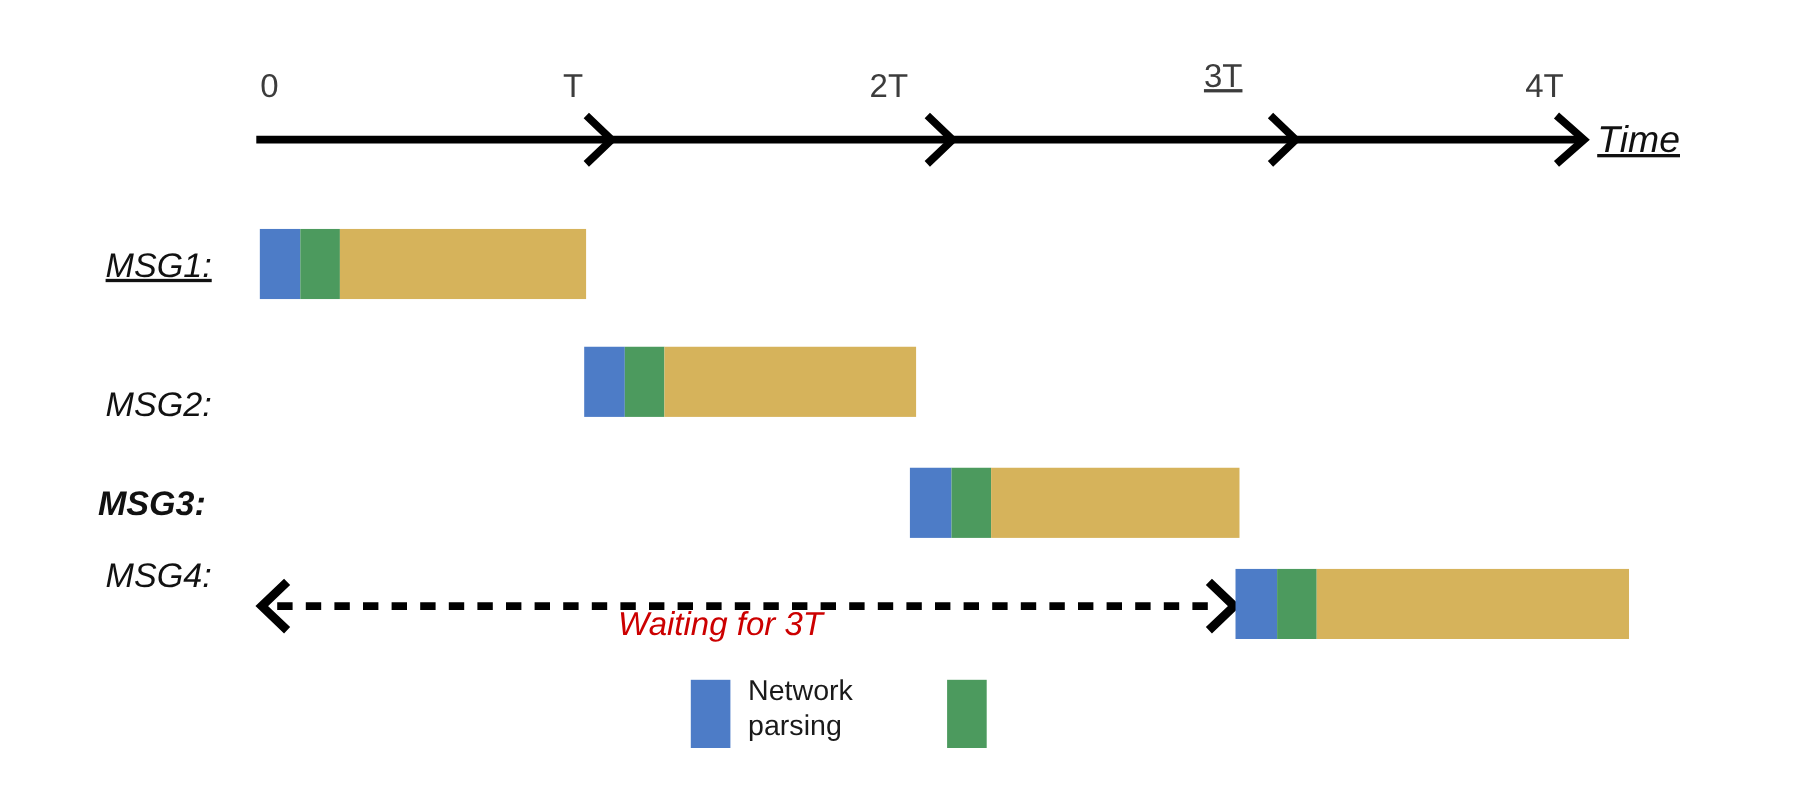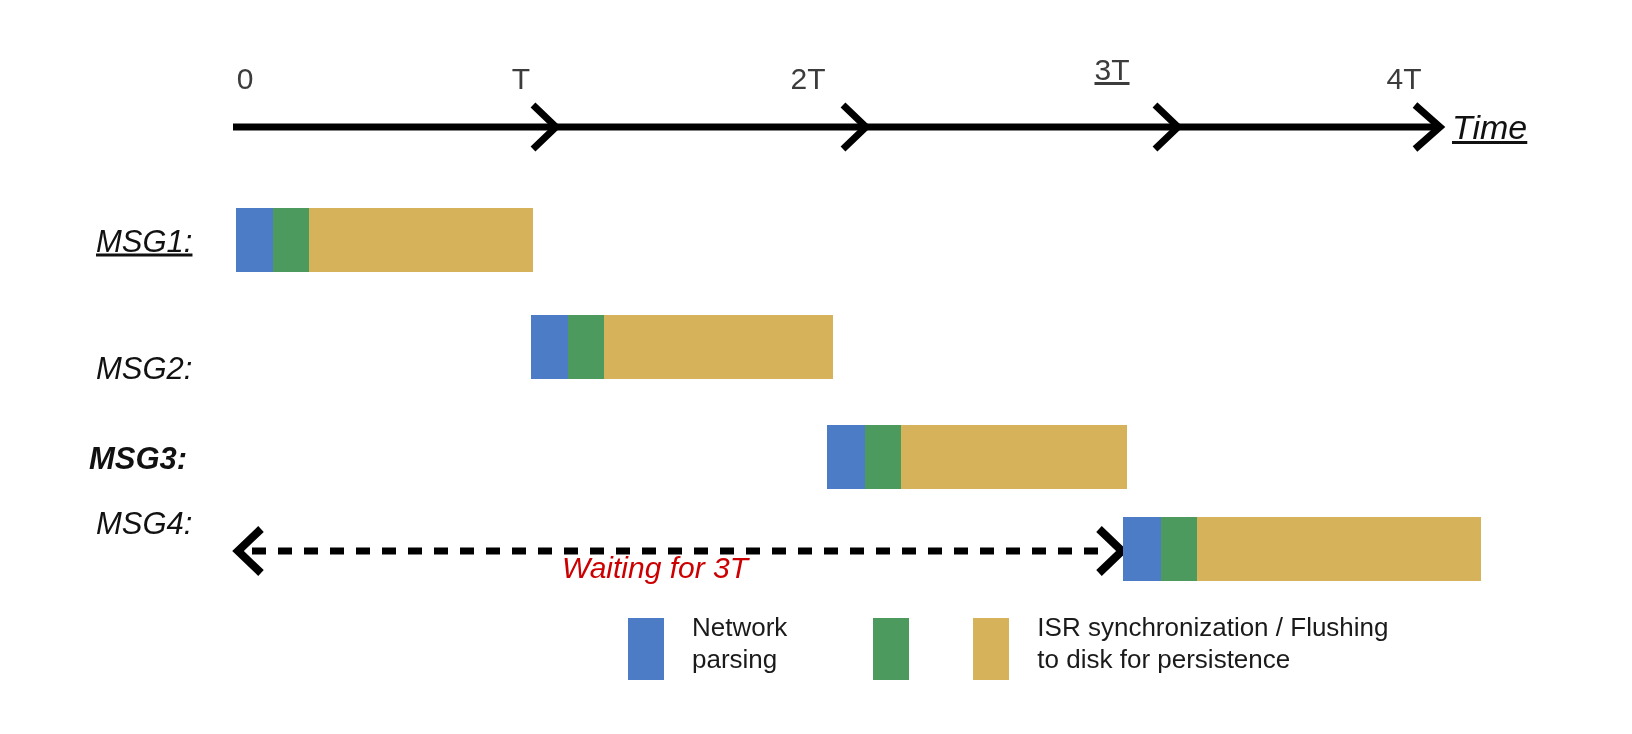--- a/index.html
+++ b/index.html
@@ -101,21 +101,21 @@
     width: 36px;
     height: 62px;
     flex: 0 0 auto;
     margin-top: 6px;
   }
   .legend-text {
     font-size: 26px;
     line-height: 1.23;
     color: #1a1a1a;
     white-space: pre-line;
-    margin-left: 28px;
+    margin-left: 16px;
   }
   .legend-gap-1 { width: 86px; }
   .legend-gap-2 { width: 64px; }
 </style>
 </head>
 <body>
 
 <div id="canvas">
 
   <svg class="axis-svg" viewBox="0 0 1632 734">
@@ -179,21 +179,16 @@
     </div>
 
     <div class="legend-gap-1"></div>
 
     <div class="legend-item">
       <div class="legend-swatch" style="background:#4c9a5e;"></div>
     </div>
 
     <div class="legend-gap-2"></div>
 
-    <div class="legend-item">
-      <div class="legend-swatch" style="background:#d6b35b;"></div>
-      <div class="legend-text">ISR synchronization / Flushing
-to disk for persistence</div>
-    </div>
 
   </div>
 
 </div>
 
 </body></html>

